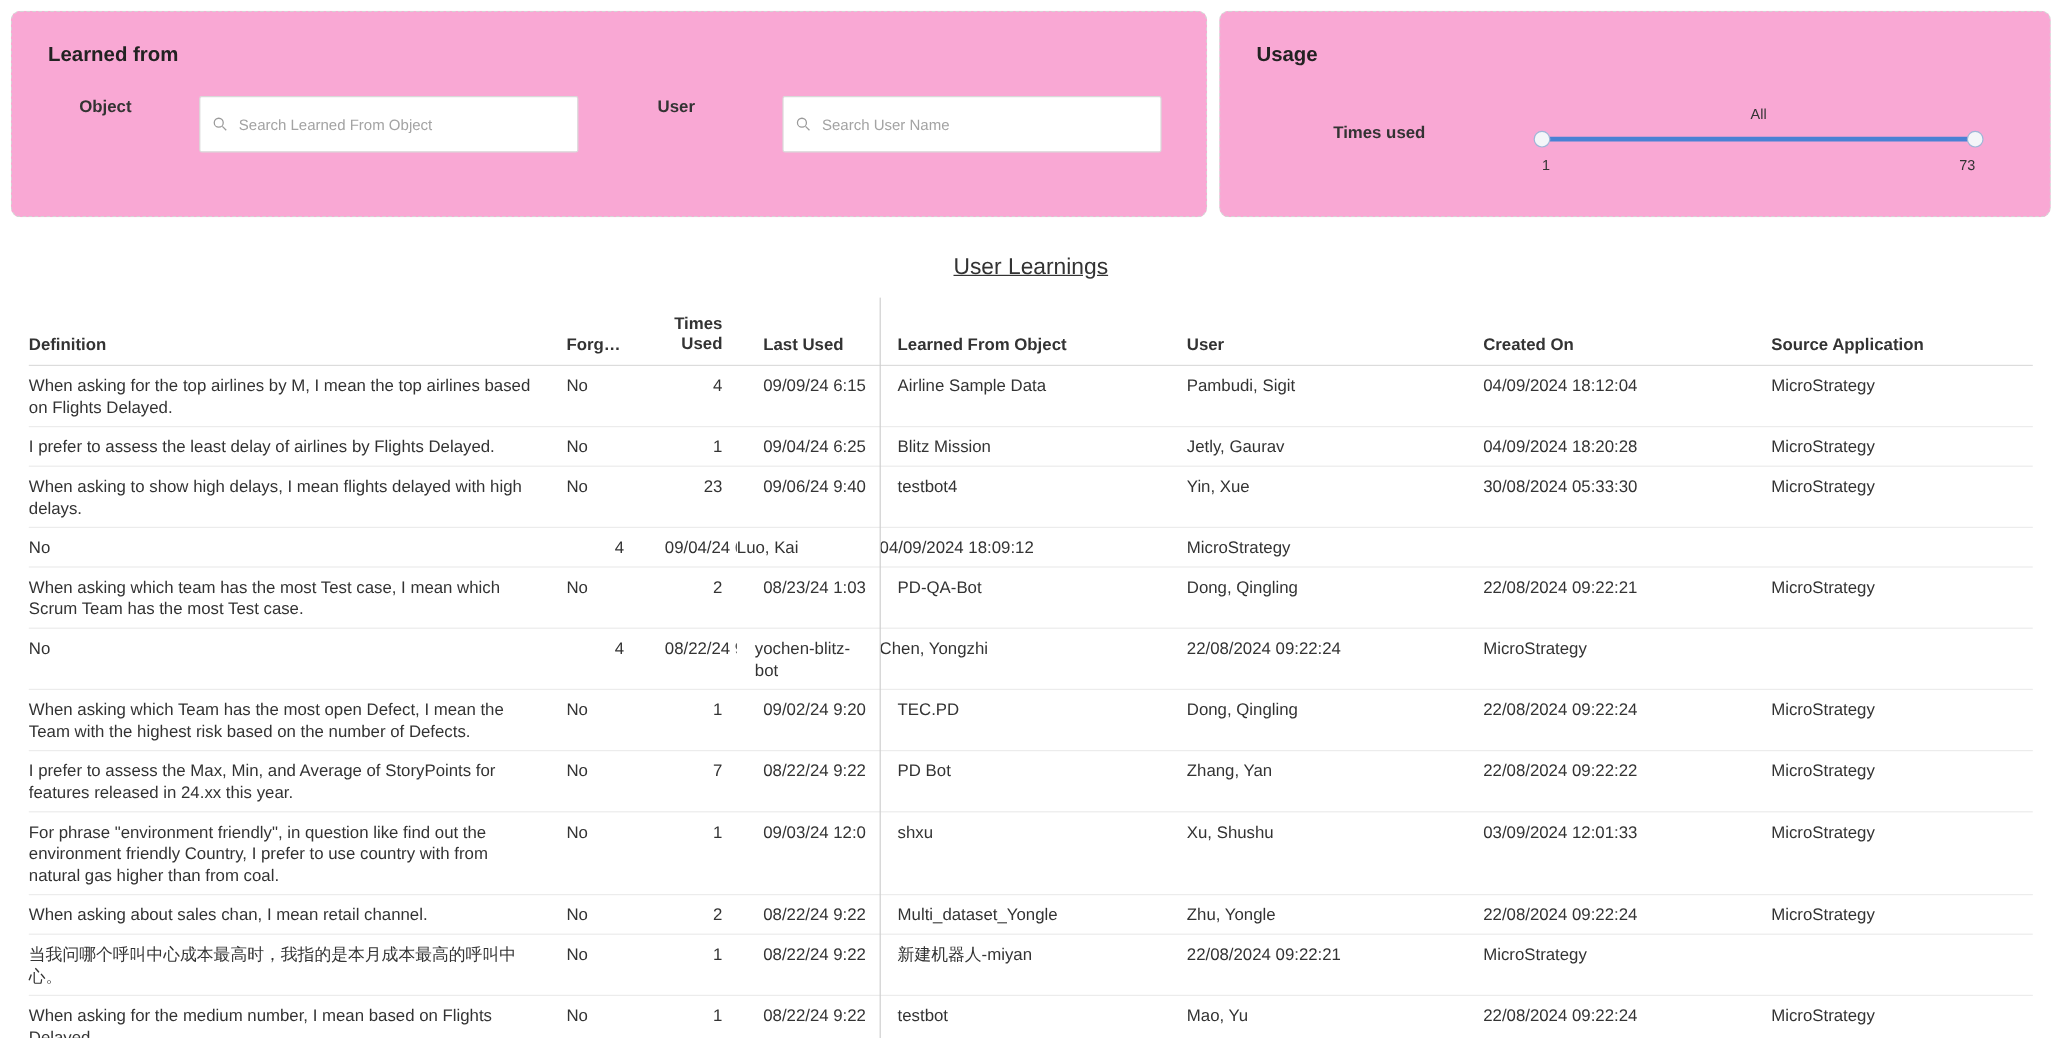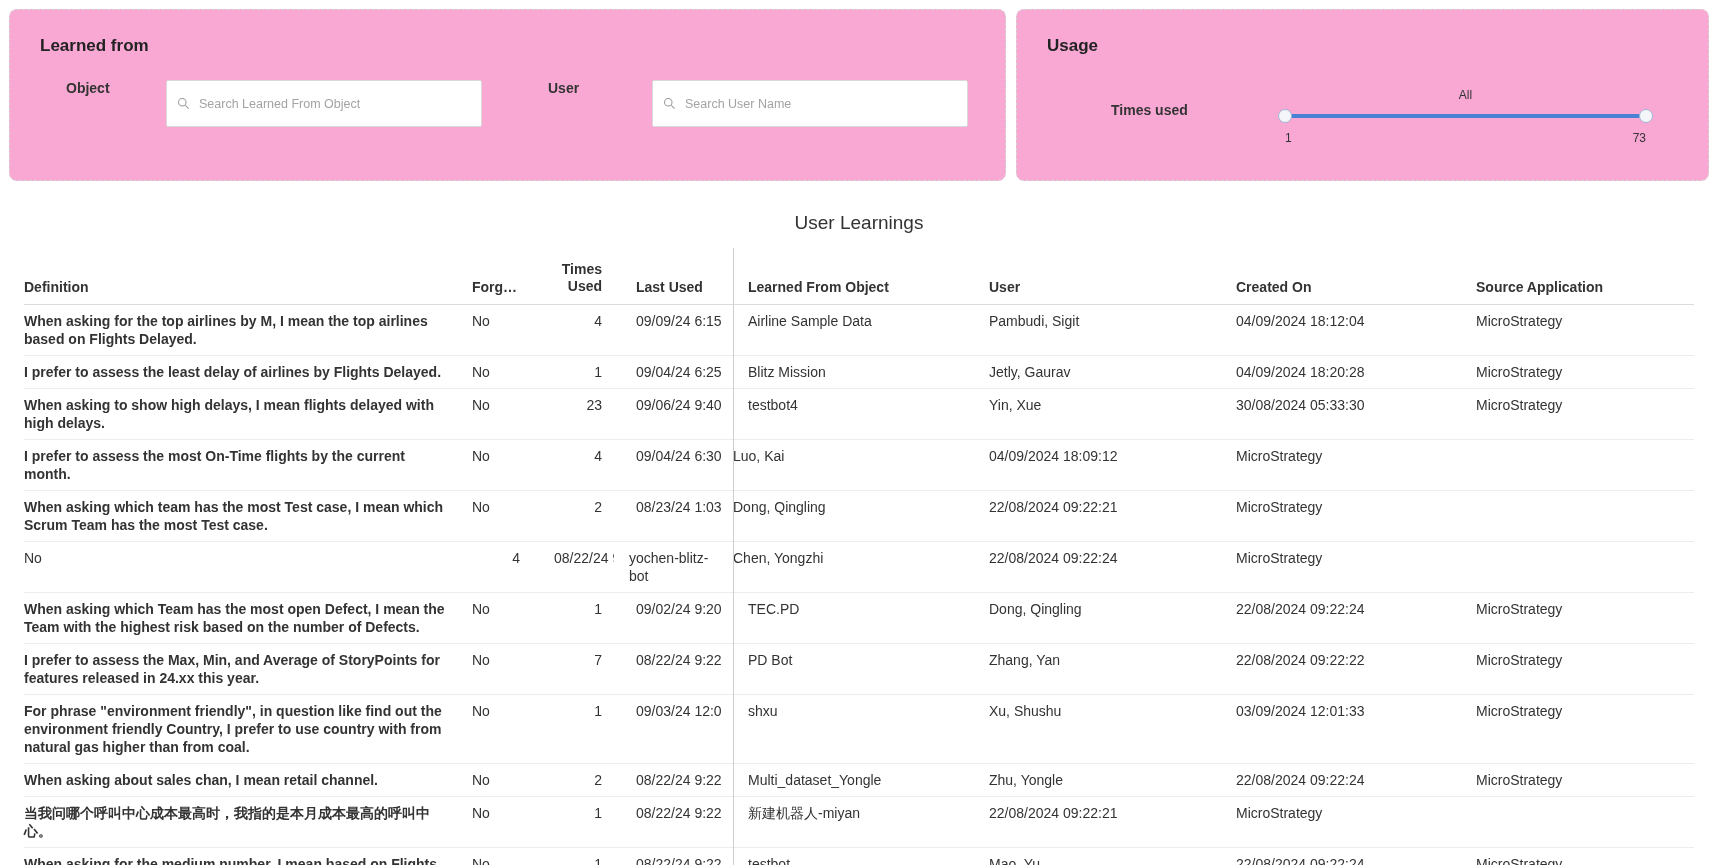--- a/index.html
+++ b/index.html
@@ -29,37 +29,37 @@
   .slider-value { text-align:center; font-size:12px; color:#333; height:17px; }
   .slider-track-wrap { position:relative; height:14px; margin-top:4px; }
   .slider-track { position:absolute; left:0; right:0; top:5px; height:4px; border-radius:2px; background:#4a81d4; }
   .handle { position:absolute; top:0; width:14px; height:14px; border-radius:50%;
     background:#f4f6f9; border:1px solid #9fb6d8; }
   .handle.min { left:-7px; }
   .handle.max { right:-7px; }
   .slider-bounds { display:flex; justify-content:space-between; font-size:12px; color:#333; margin-top:8px; }
 
   
-  .page-title { text-align:center; font-size:19px; font-weight:400; color:#333; margin-top:22px; margin-bottom:14px; }
+  .page-title { text-align:center; font-size:19px; font-weight:400; color:#333; margin-top:22px; margin-bottom:14px;text-decoration:underline; }
   .table-wrap { position:relative; padding:0 24px; }
   .v-divider { position:absolute; left:733px; top:0; bottom:0; width:1px; background:#cfcfcf; }
 
   .grid-header, .grid-row { display:grid;
     grid-template-columns:448px 60px 82px 119px 256px 247px 240px 1fr; }
   .grid-header { align-items:end; border-bottom:1px solid #dcdcdc; padding:6px 0 9px; }
   .grid-header .hcell { font-size:14px; font-weight:700; color:#333; padding-right:12px;
     overflow:hidden; text-overflow:ellipsis; white-space:nowrap; }
   .grid-header .hcell.c3 { text-align:right; white-space:normal; }
   .grid-header .hcell.c3 span { display:inline-block; max-width:46px; text-align:right; line-height:17px; }
   .grid-header .hcell.c4 { padding-left:22px; }
   .grid-header .hcell.c5 { padding-left:15px;margin-top:25px; }
 
   .grid-row { border-bottom:1px solid #ececec; }
   .cell { font-size:14px; line-height:18px; padding:7px 12px 7px 0; color:#333; }
-  .cell.c1 { padding-right:22px;font-weight:bold; }
+  .cell.c1 { padding-right:22px; }
   .cell.c3 { text-align:right; padding-right:12px; }
   .cell.c4 { padding-left:22px; white-space:nowrap; overflow:hidden; padding-right:0; }
   .cell.c5 { padding-left:15px; }
 </style>
 </head>
 <body>
 
 <div class="filters">
 
   <section class="panel panel-learned">
@@ -149,34 +149,34 @@
     <div class="cell c2">No</div>
     <div class="cell c3">23</div>
     <div class="cell c4">09/06/24 9:40</div>
     <div class="cell c5">testbot4</div>
     <div class="cell c6">Yin, Xue</div>
     <div class="cell c7">30/08/2024 05:33:30</div>
     <div class="cell c8">MicroStrategy</div>
   </div>
 
   <div class="grid-row">
-    <div class="cell c1">I prefer to assess the most On-Time flights by the current month.</div>
     <div class="cell c2">No</div>
     <div class="cell c3">4</div>
     <div class="cell c4">09/04/24 6:30</div>
     <div class="cell c6">Luo, Kai</div>
     <div class="cell c7">04/09/2024 18:09:12</div>
     <div class="cell c8">MicroStrategy</div>
   </div>
 
   <div class="grid-row">
     <div class="cell c1">When asking which team has the most Test case, I mean which Scrum Team has the most Test case.</div>
     <div class="cell c2">No</div>
     <div class="cell c3">2</div>
     <div class="cell c4">08/23/24 1:03</div>
+    <div class="cell c5">PD-QA-Bot</div>
     <div class="cell c6">Dong, Qingling</div>
     <div class="cell c7">22/08/2024 09:22:21</div>
     <div class="cell c8">MicroStrategy</div>
   </div>
 
   <div class="grid-row">
     <div class="cell c2">No</div>
     <div class="cell c3">4</div>
     <div class="cell c4">08/22/24 9:22</div>
     <div class="cell c5">yochen-blitz-bot</div>

